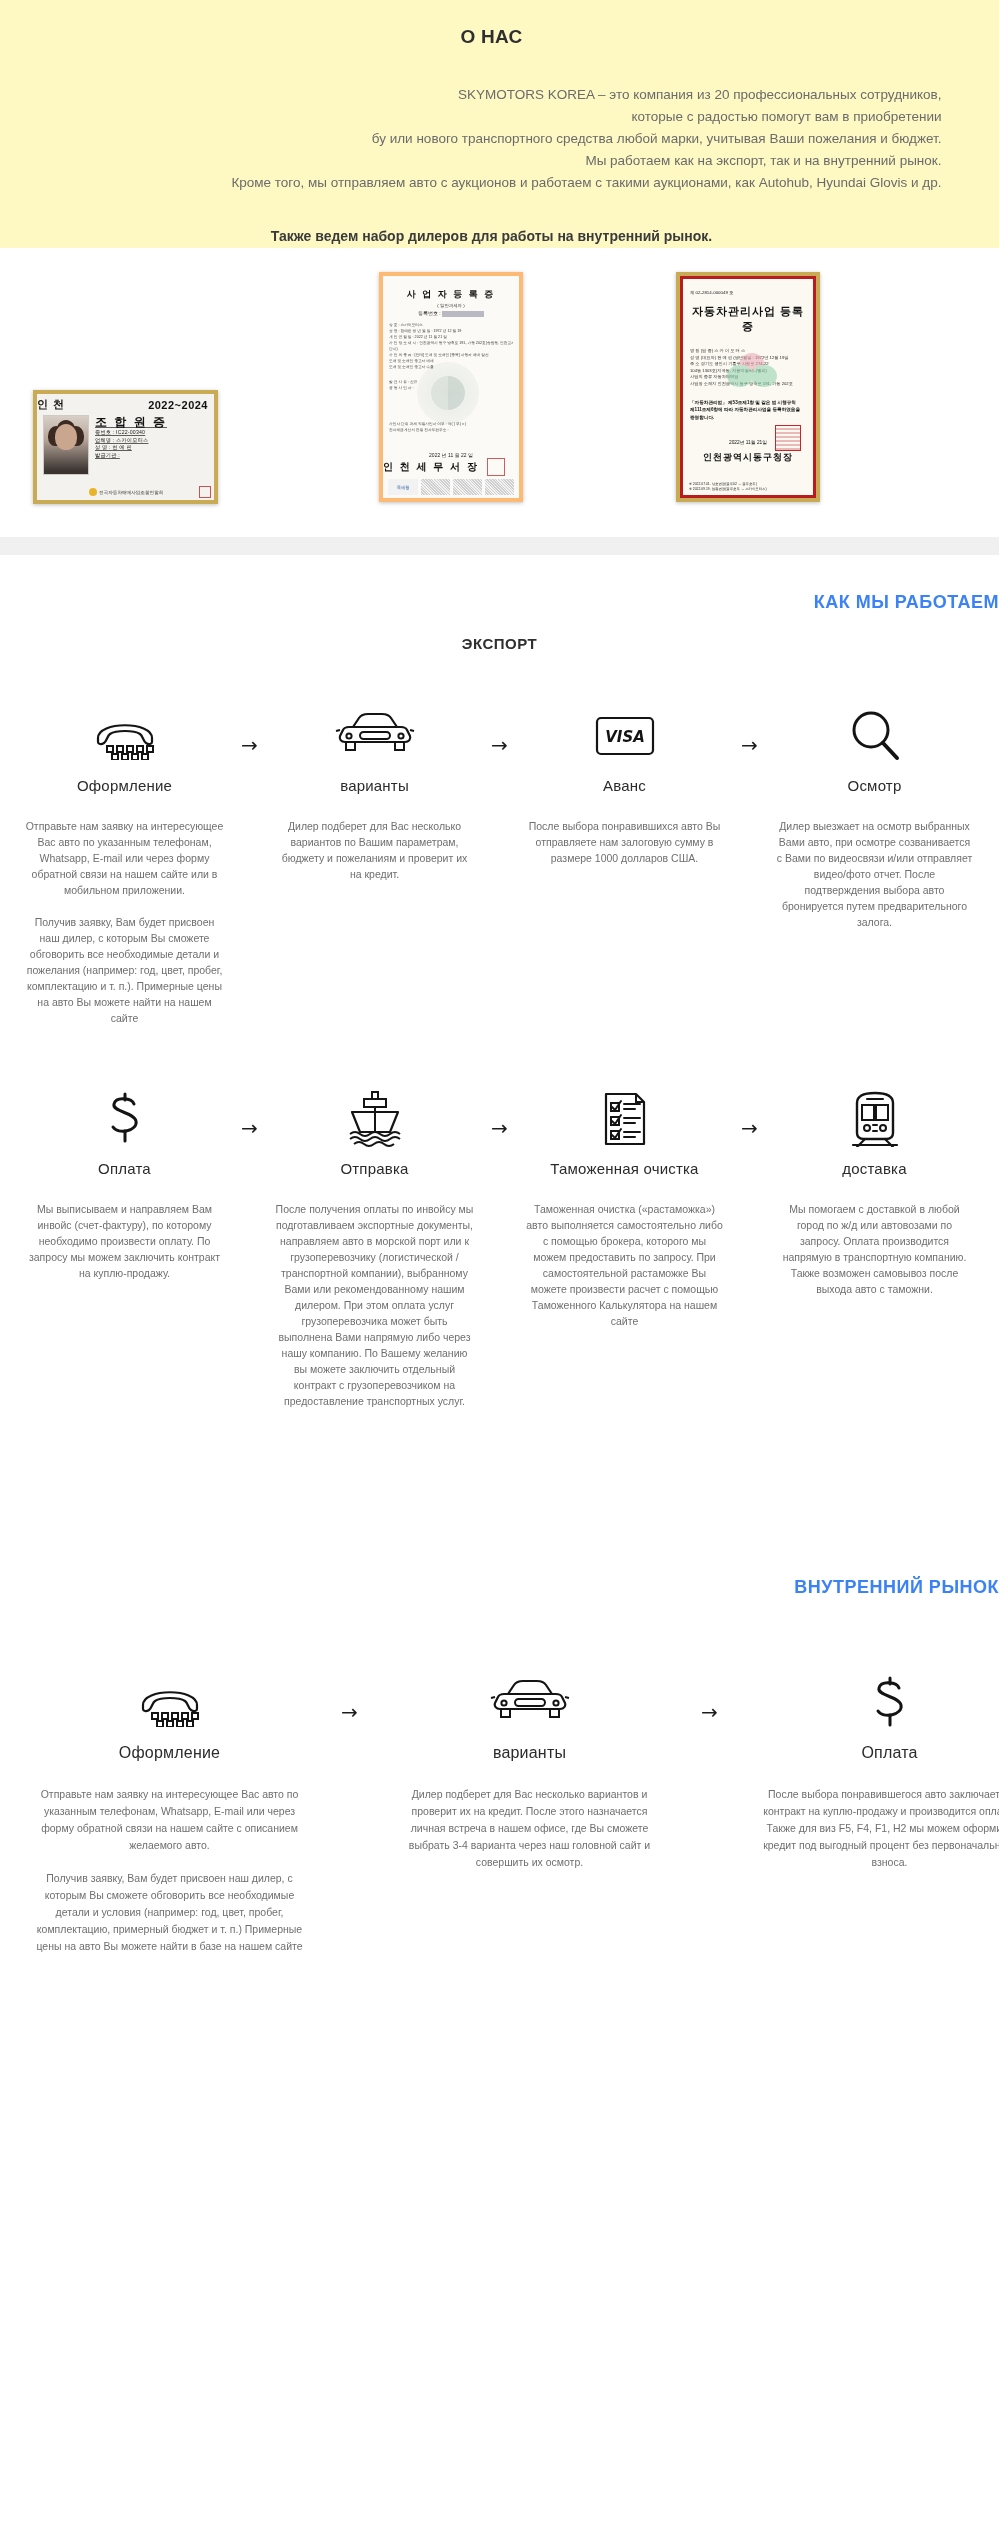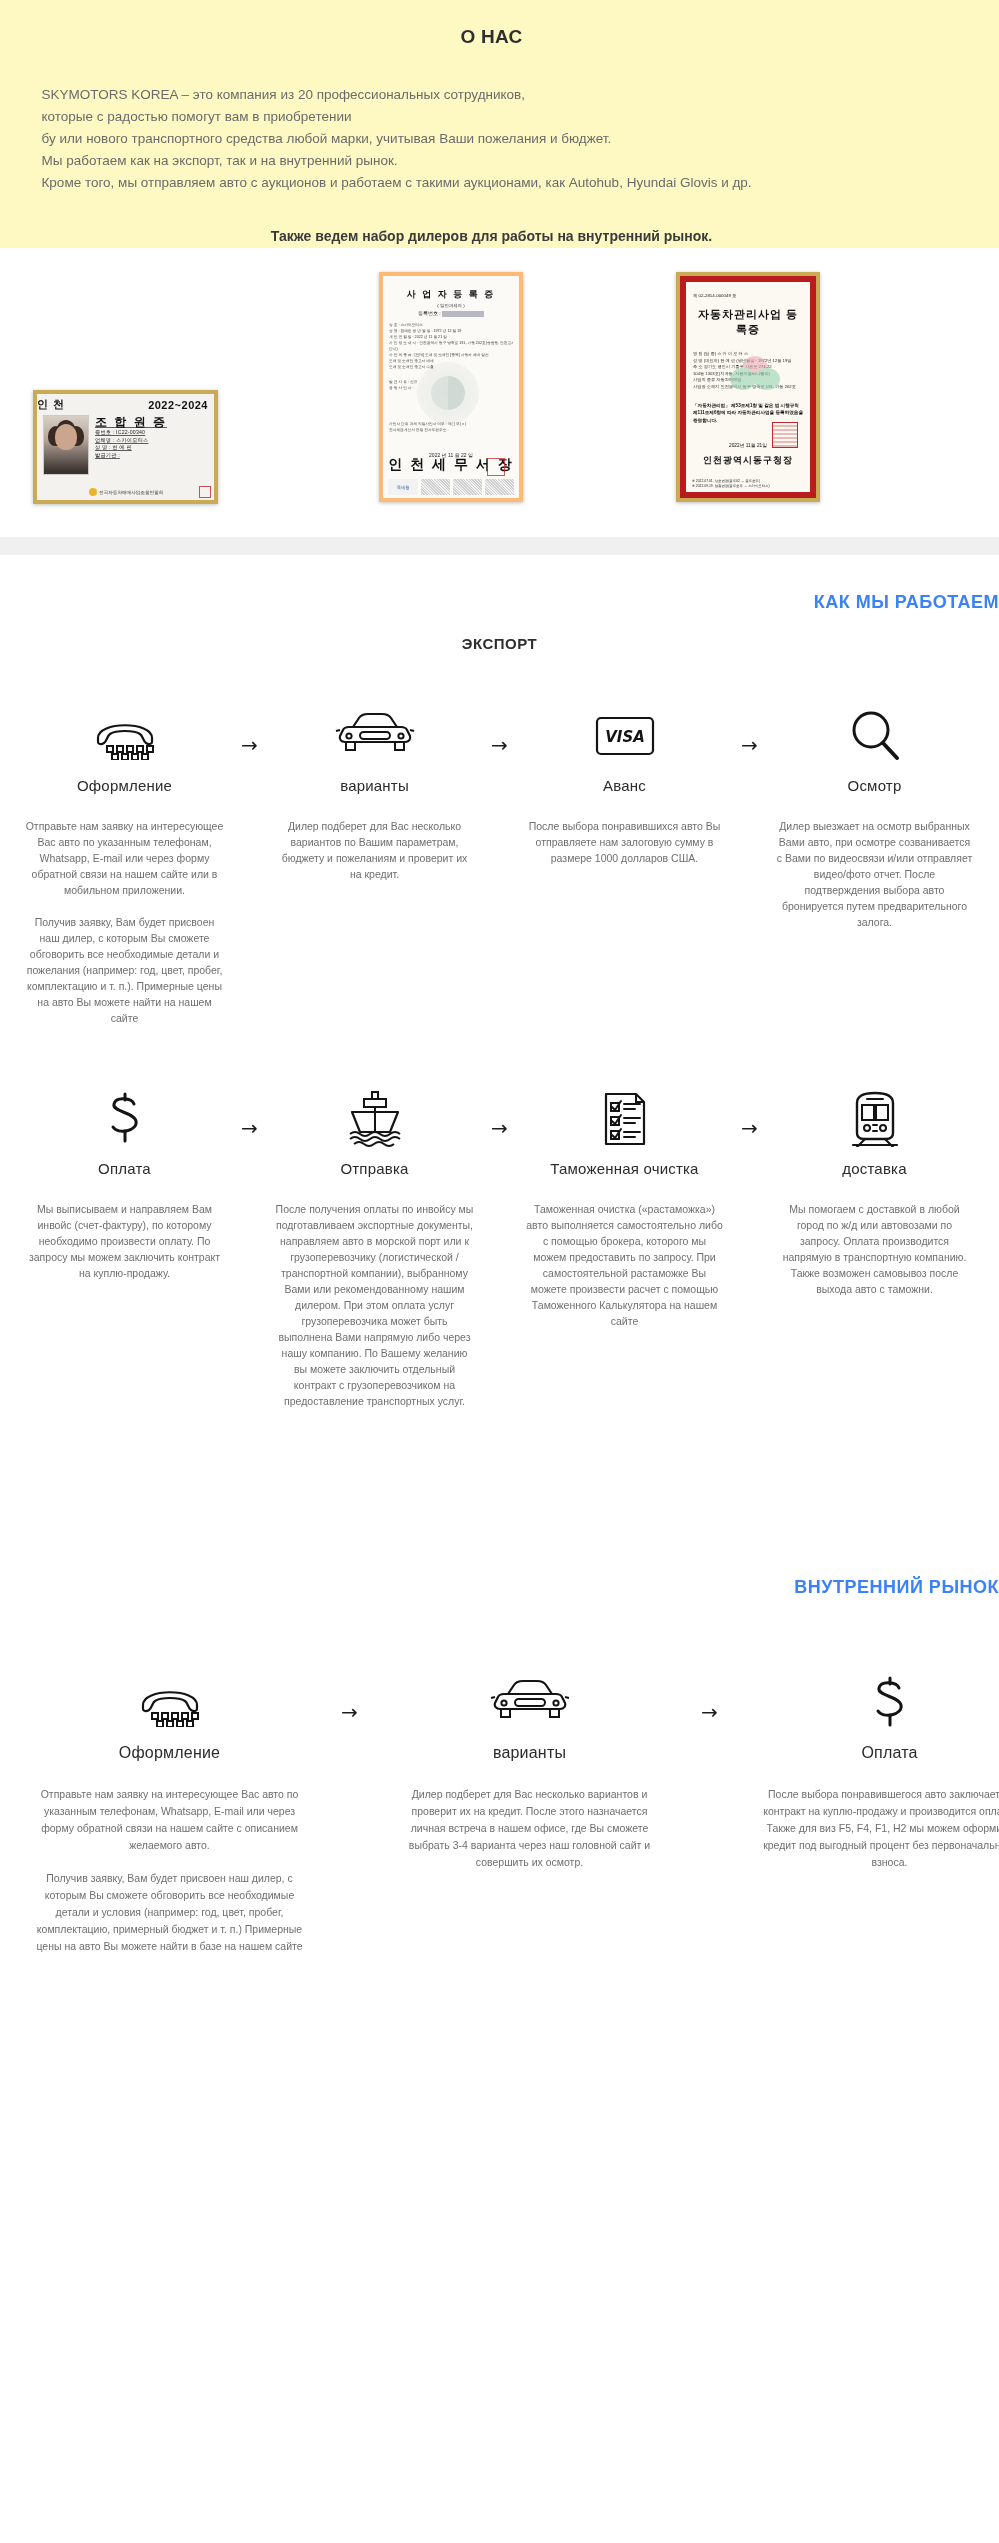--- a/index.html
+++ b/index.html
@@ -12,21 +12,21 @@
   }
   .page{width:999px;position:relative;overflow:hidden;}
 
   
   .about{padding:26px 16px 0 0;background:#fef9c3;}
   .about-title{
     text-align:center;font-size:19px;font-weight:bold;color:#2f2f2f;
     letter-spacing:.3px;margin:0 0 36px 0;
   }
   .about-body{
-    text-align:left;font-size:13.5px;line-height:22px;color:#6b6b6b;
+    text-align:right;font-size:13.5px;line-height:22px;color:#6b6b6b;
     margin:0 auto;width:900px;
   }
   .about-body p{margin:0;}
   .about-cta{
     text-align:center;font-size:14px;line-height:24px;font-weight:bold;
     color:#3a3a3a;margin:30px auto 0 auto;width:900px;
   }
   .about-cta p{margin:0;}
 
   
@@ -65,33 +65,33 @@
   .biz-sub{text-align:center;font-size:4.4px;color:#333;margin-top:2px;}
   .biz-reg{text-align:center;font-size:5px;color:#222;margin-top:2px;}
   .biz-redact{display:inline-block;width:42px;height:6px;background:#b9b9c4;vertical-align:middle;}
   .biz-line{font-size:3.7px;color:#3a3a3a;line-height:6px;white-space:nowrap;overflow:hidden;}
   .biz-seal{position:absolute;left:34px;top:86px;width:62px;height:62px;border-radius:50%;
       background:radial-gradient(circle at 50% 50%,rgba(140,160,150,.20),rgba(140,160,150,.06));
       opacity:.8;}
   .biz-seal:after{content:"";position:absolute;left:14px;top:14px;width:34px;height:34px;border-radius:50%;
       background:conic-gradient(#b9c8c0 0 50%,#cfd8d2 50% 100%);opacity:.75;}
   .biz-date{text-align:center;font-size:5px;color:#222;position:absolute;left:0;right:0;bottom:40px;}
-  .biz-issuer{text-align:center;font-size:14px;font-weight:bold;color:#111;letter-spacing:2px;
+  .biz-issuer{text-align:left;font-size:10px;font-weight:bold;color:#111;letter-spacing:2px;
       position:absolute;left:0;right:0;bottom:24px;}
   .biz-stamp{position:absolute;right:14px;bottom:22px;width:16px;height:16px;border:1px solid #c3272b;
       opacity:.75;}
   .biz-foot{position:absolute;left:5px;right:5px;bottom:3px;height:16px;display:flex;gap:3px;}
   .biz-foot div{flex:1;background:repeating-linear-gradient(45deg,#cfcfcf 0 1px,#f2f2f2 1px 2px);}
   .biz-foot .kr{flex:none;width:30px;background:#f2f2f2;font-size:4.4px;color:#1a4f9c;
       display:flex;align-items:center;justify-content:center;}
 
   
   #cert-veh{left:676px;top:0;width:144px;height:230px;background:#c9aa55;}
   .veh{background:#fbf9f2;width:100%;height:100%;position:relative;padding:5px 7px;box-sizing:border-box;
-      border:6px solid #b91c1c;}
+      border:3px solid #b91c1c;}
   .veh-no{font-size:4.4px;color:#222;margin-top:6px;}
   .veh-title{text-align:center;font-size:11px;font-weight:bold;color:#111;letter-spacing:1px;margin-top:9px;}
   .veh-line{font-size:4.2px;color:#2a2a2a;line-height:6.6px;white-space:nowrap;overflow:hidden;}
   .veh-body{font-size:4.6px;color:#111;line-height:7.5px;margin-top:11px;font-weight:bold;}
   .veh-date{text-align:center;font-size:4.8px;color:#111;margin-top:18px;}
   .veh-issuer{text-align:center;font-size:9px;font-weight:bold;color:#111;letter-spacing:1px;margin-top:6px;}
   .veh-stamp{position:absolute;right:12px;bottom:44px;width:24px;height:24px;border:1.5px solid #c3272b;
       background:repeating-linear-gradient(0deg,rgba(195,39,43,.30) 0 2px,transparent 2px 4px);}
   .veh-seal{position:absolute;left:44px;top:74px;width:50px;height:34px;opacity:.55;}
   .veh-seal i{position:absolute;border-radius:50%;display:block;}

